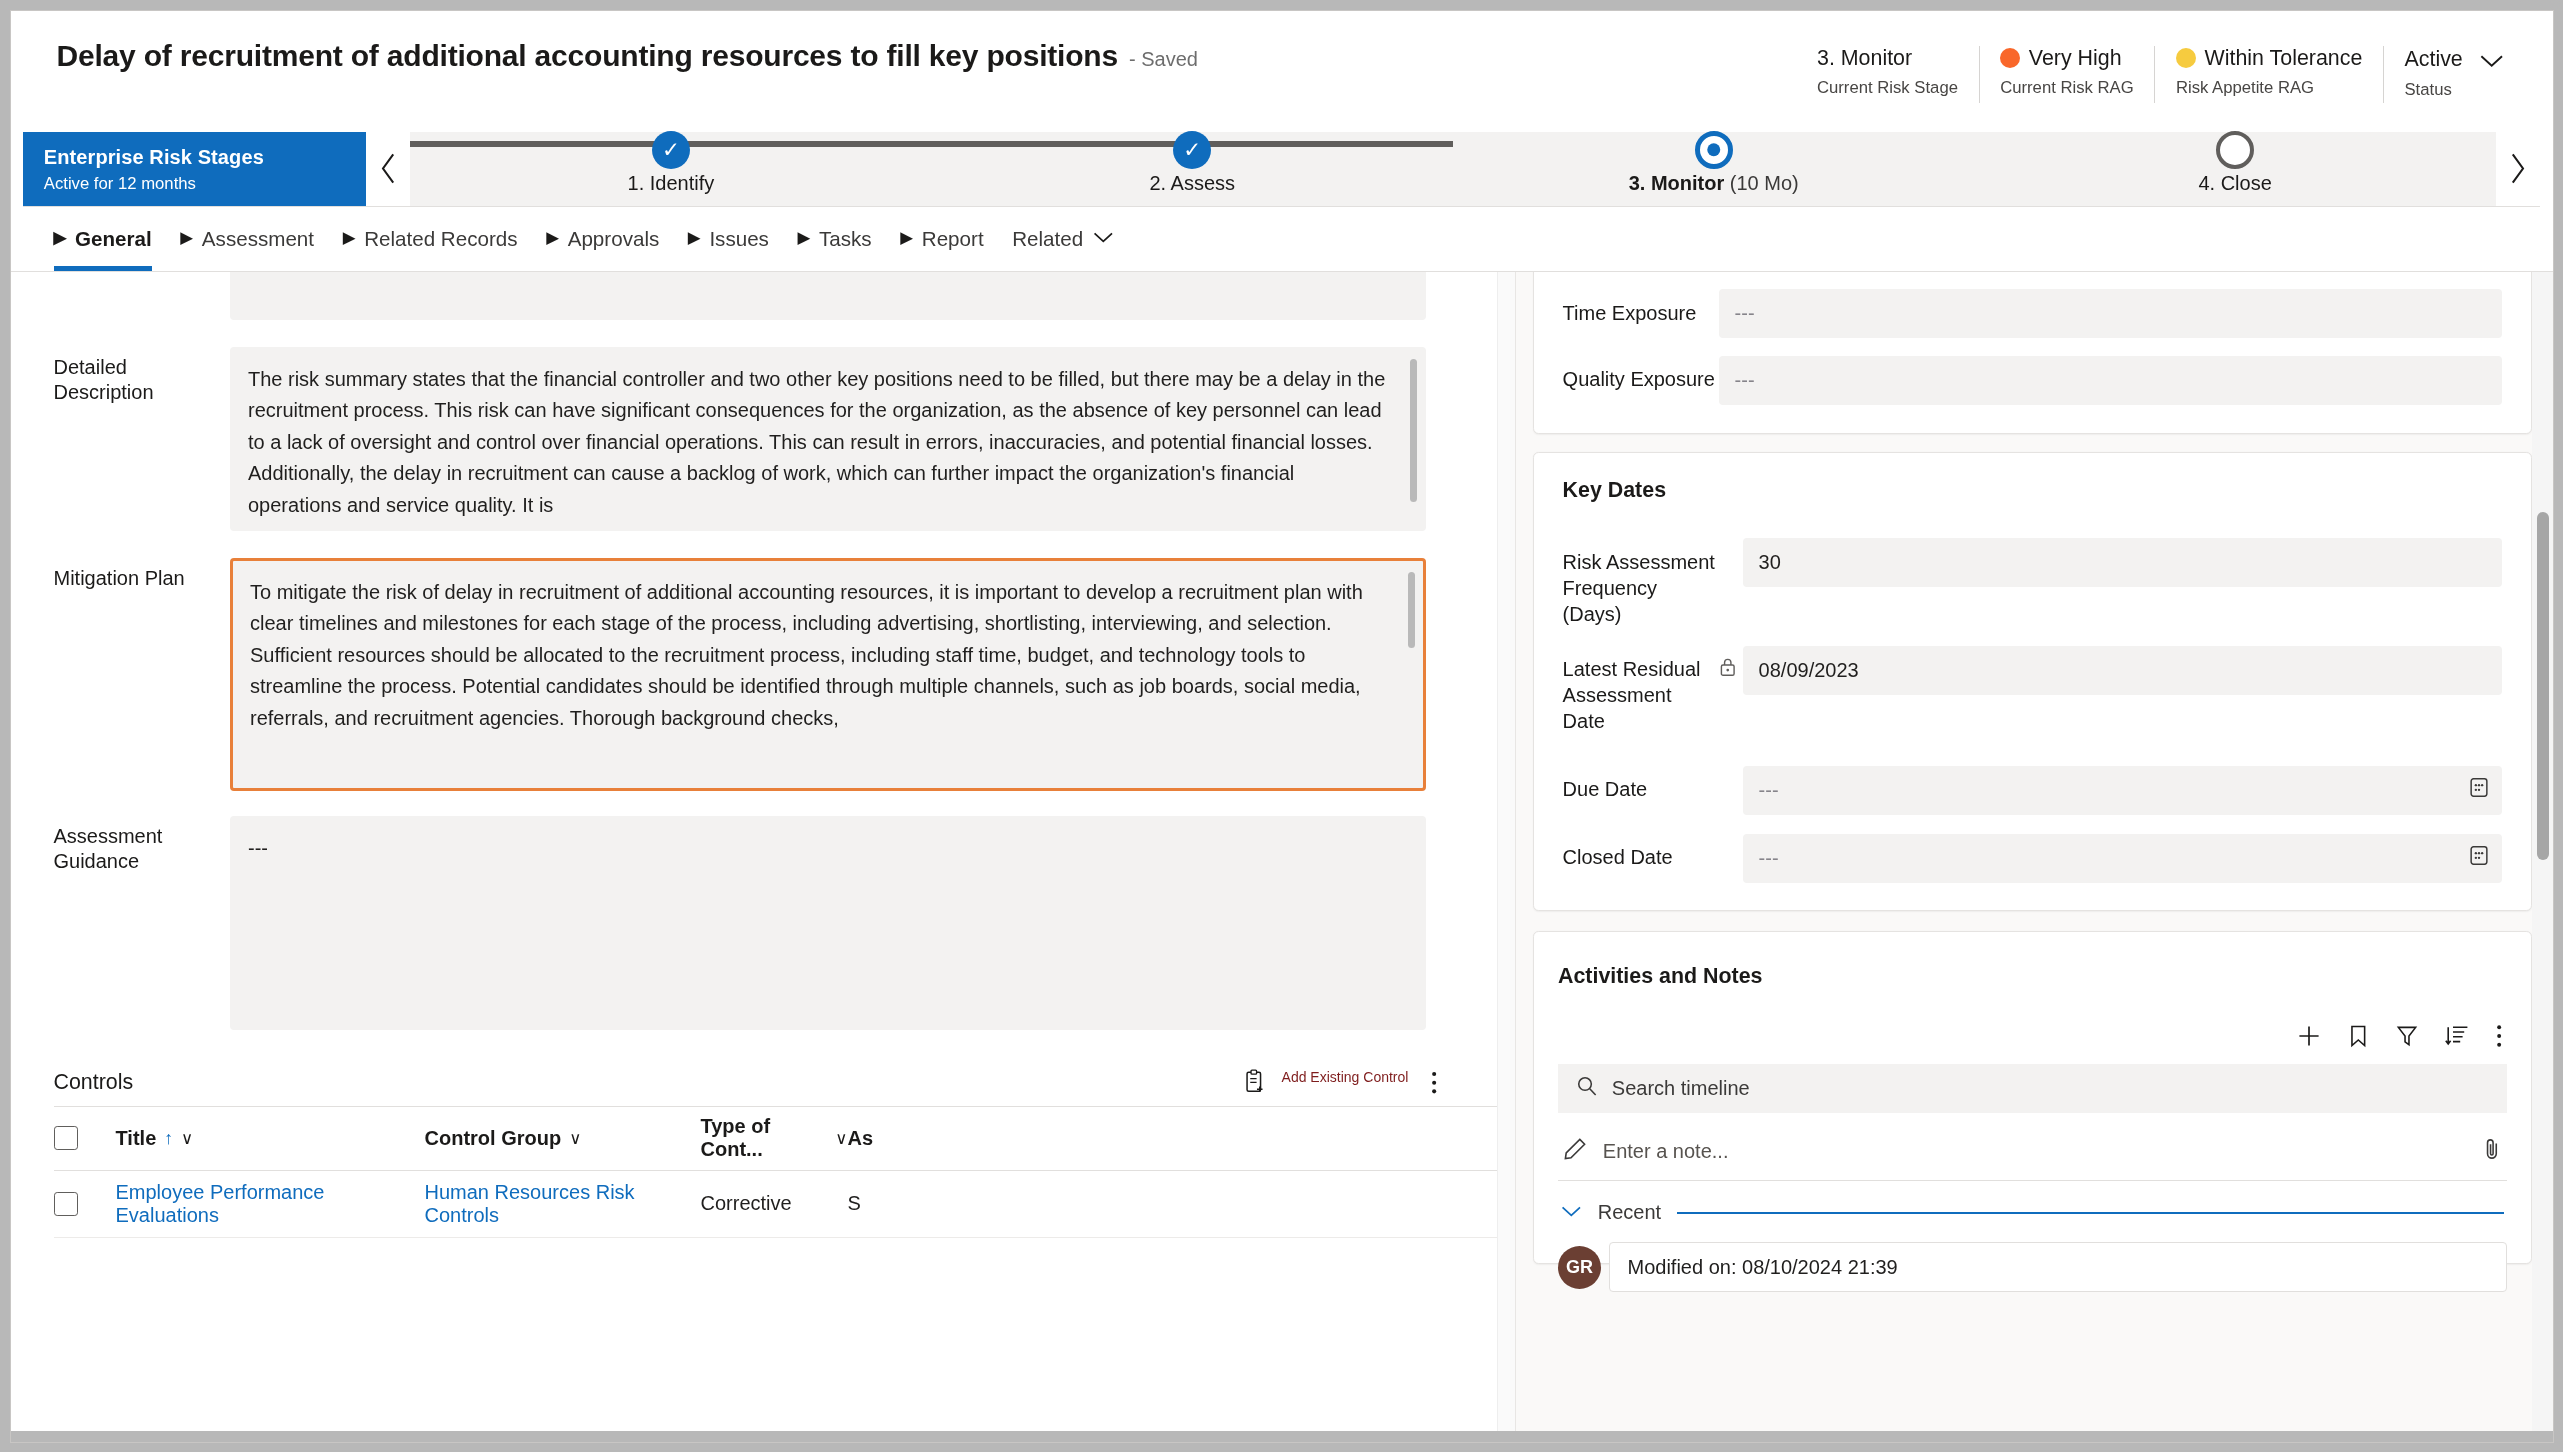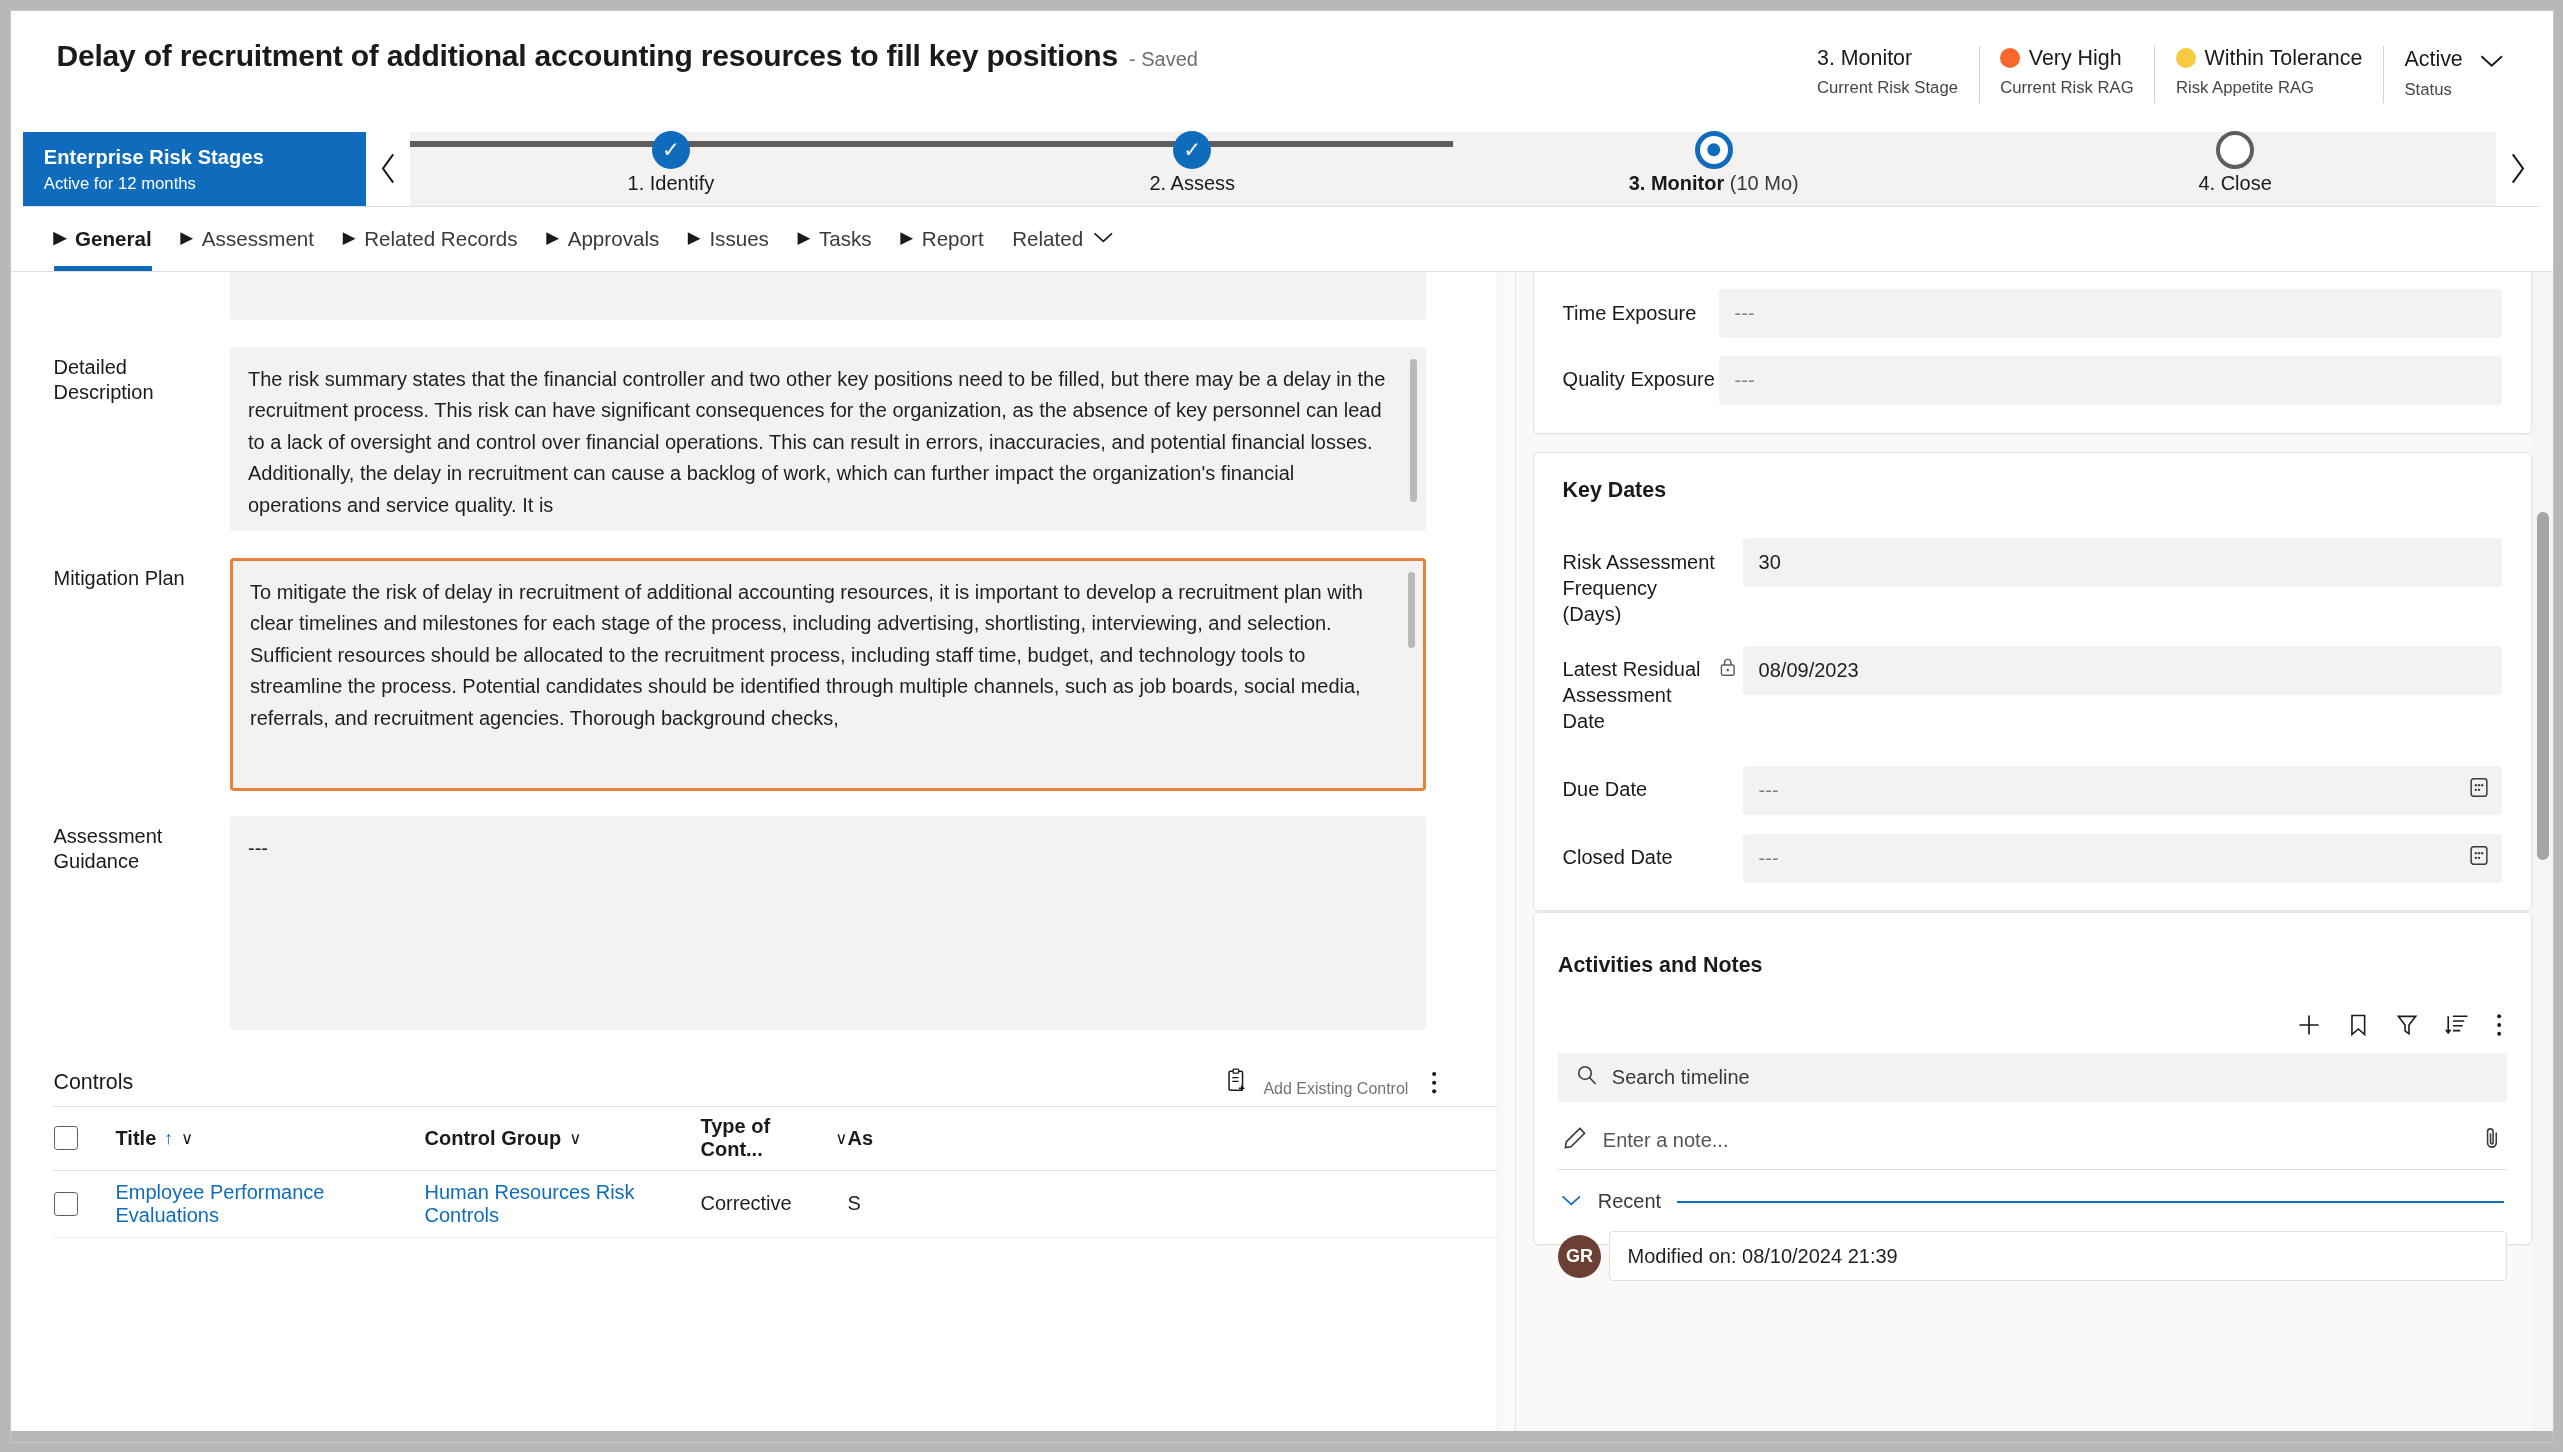--- a/index.html
+++ b/index.html
@@ -182,22 +182,22 @@
   .controls-hdr {
     display: flex; align-items: center; padding: 0 0 0 43px;
     margin-top: 30px; height: 46px;
   }
   .controls-title { font-size: 21.4px; color: #1b1a19; }
   .controls-actions {
     margin-left: auto; display: flex; align-items: center;
     gap: 20.6px; margin-right: 76px;
   }
   .add-existing {
-    display: flex; align-items: flex-end; gap: 14.3px;
-    font-size: 16px; color: #737373; cursor: pointer;
+    display: flex; align-items: flex-start; gap: 14.3px;
+    font-size: 14px; color: #7f1d1d; cursor: pointer;
   }
   .overflow-dots {
     font-size: 24px; color: #1b1a19; letter-spacing: 0;
     cursor: pointer; line-height: 0.6; width: 9.5px; text-align: center;
   }
   .grid-head {
     display: flex; align-items: center; height: 65px;
     border-top: 0.8px solid #e1dfdd; border-bottom: 0.8px solid #e1dfdd;
     margin-left: 43px; padding-left: 0;
   }
@@ -610,21 +610,21 @@
                     <circle cx="18" cy="11" r="1.5" fill="#3b3a39"></circle>
                   <circle cx="10" cy="17" r="1.5" fill="#3b3a39"></circle>
                     <circle cx="14" cy="17" r="1.5" fill="#3b3a39"></circle>
                 </svg>
               </span>
             </div>
           </div>
         </div>
       </div>
 
-      <div class="card" style="margin-top:1px;padding:40px 24px 0 24px;height:333px;">
+      <div class="card" style="margin-top:20px;padding:32px 24px 0 24px;height:333px;">
         <div class="card-title">Activities and Notes</div>
 
         <div class="tl-toolbar" style="margin-top:35px;">
           <span class="tl-ic">
             <svg width="24" height="24" viewBox="0 0 30 30">
                 <path d="M15 3 V27 M3 15 H27" stroke="#1b1a19" stroke-width="2.1"></path>
               </svg>
           </span>
           <span class="tl-ic">
             <svg width="20.6" height="24" viewBox="0 0 26 30">

